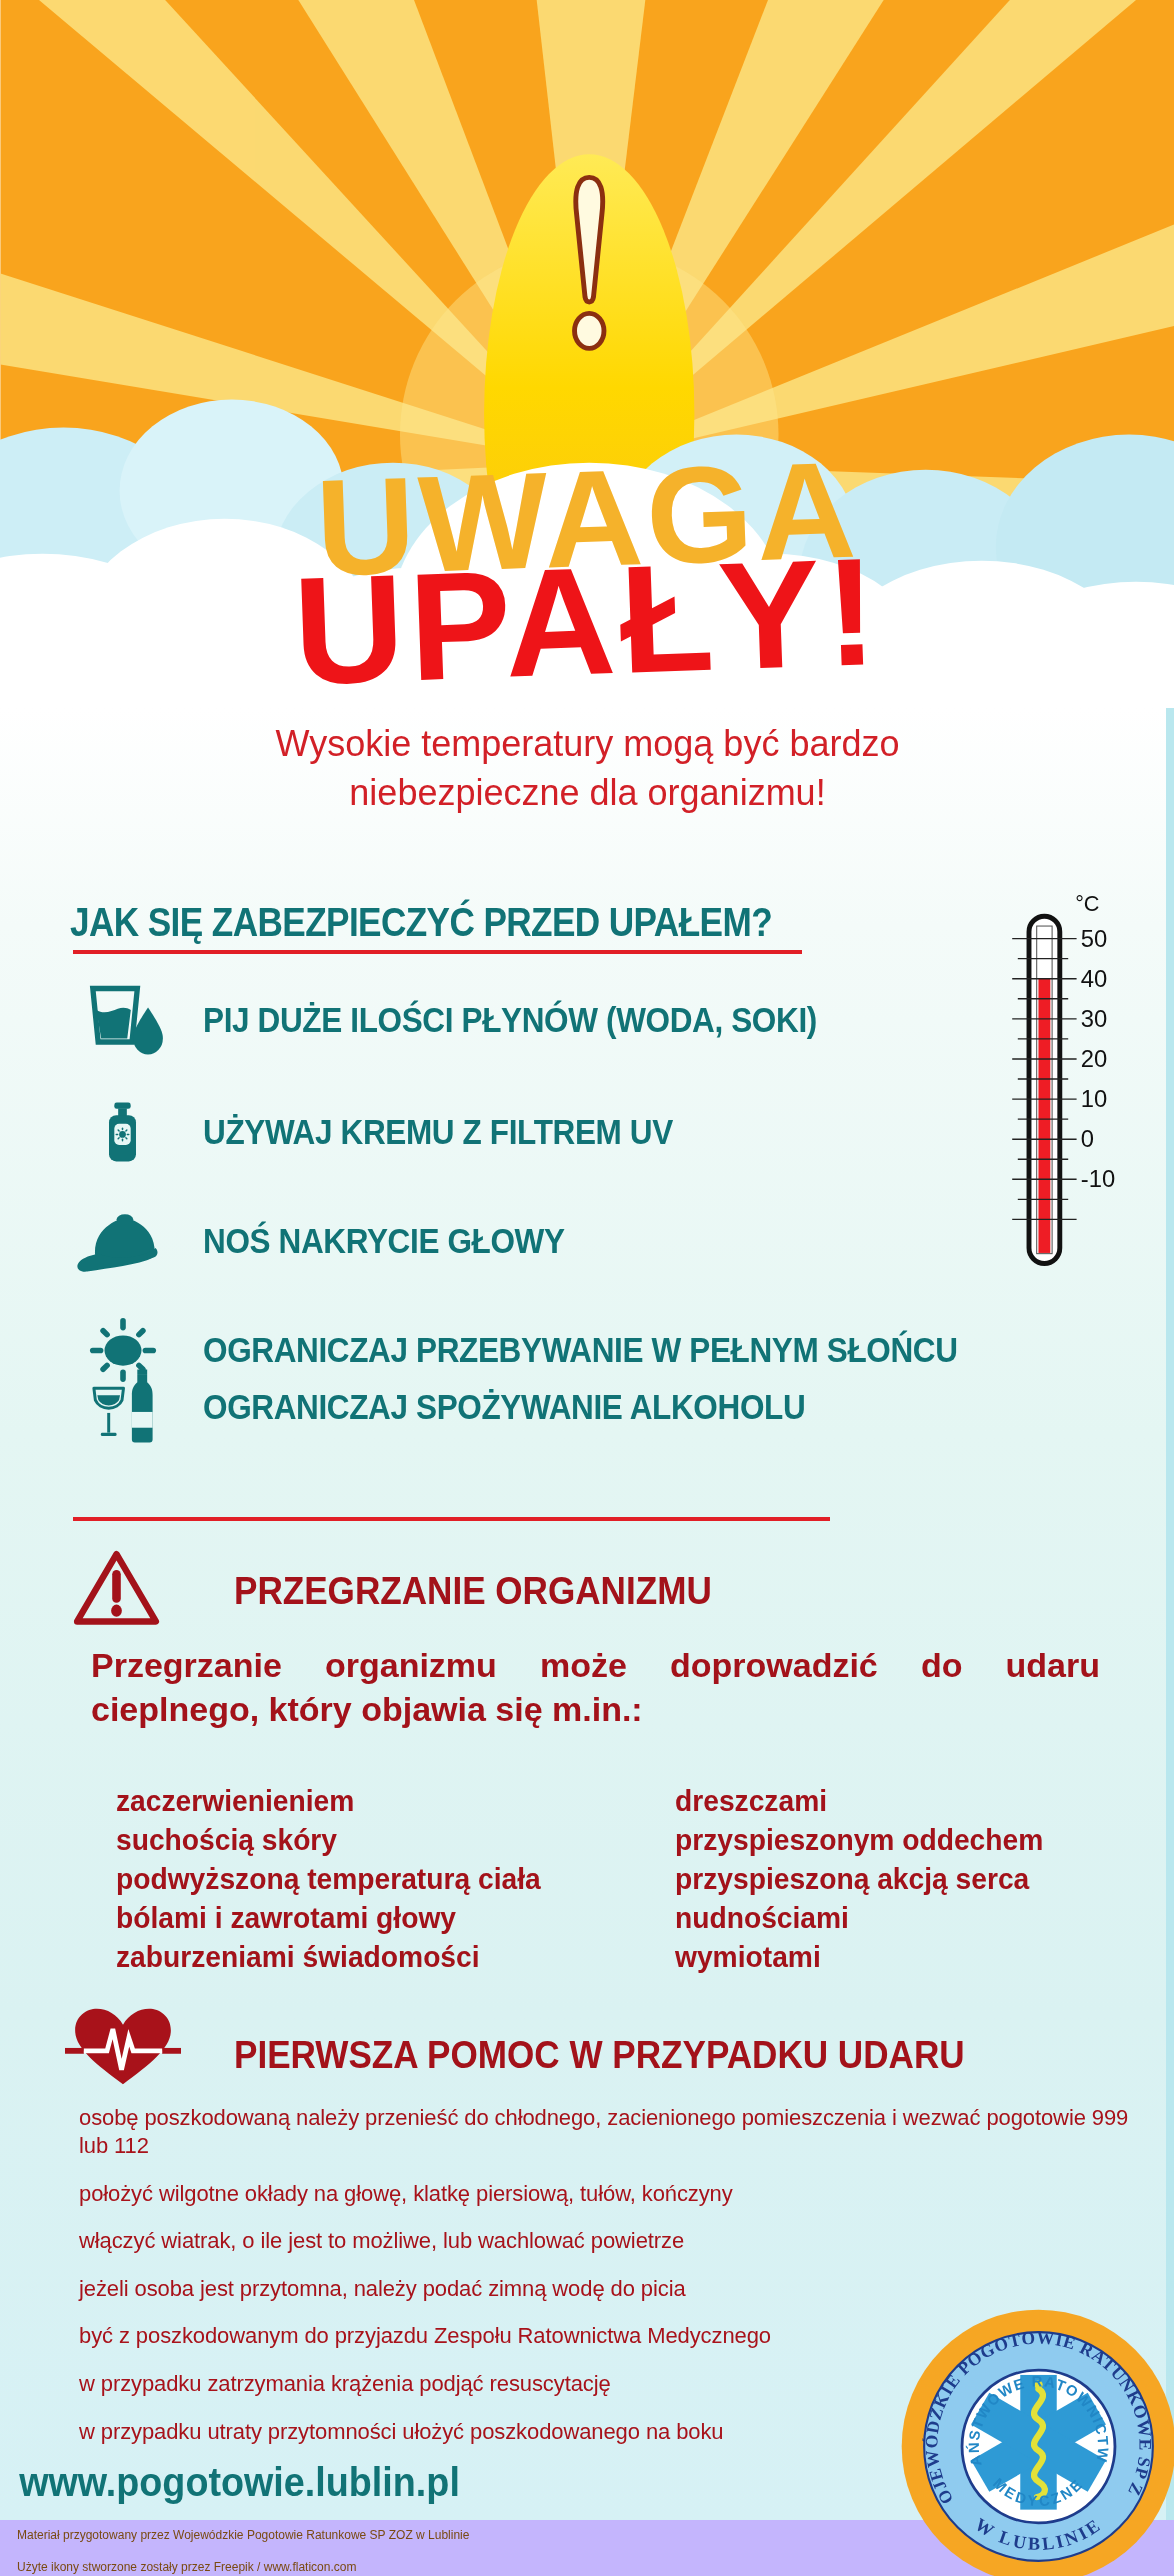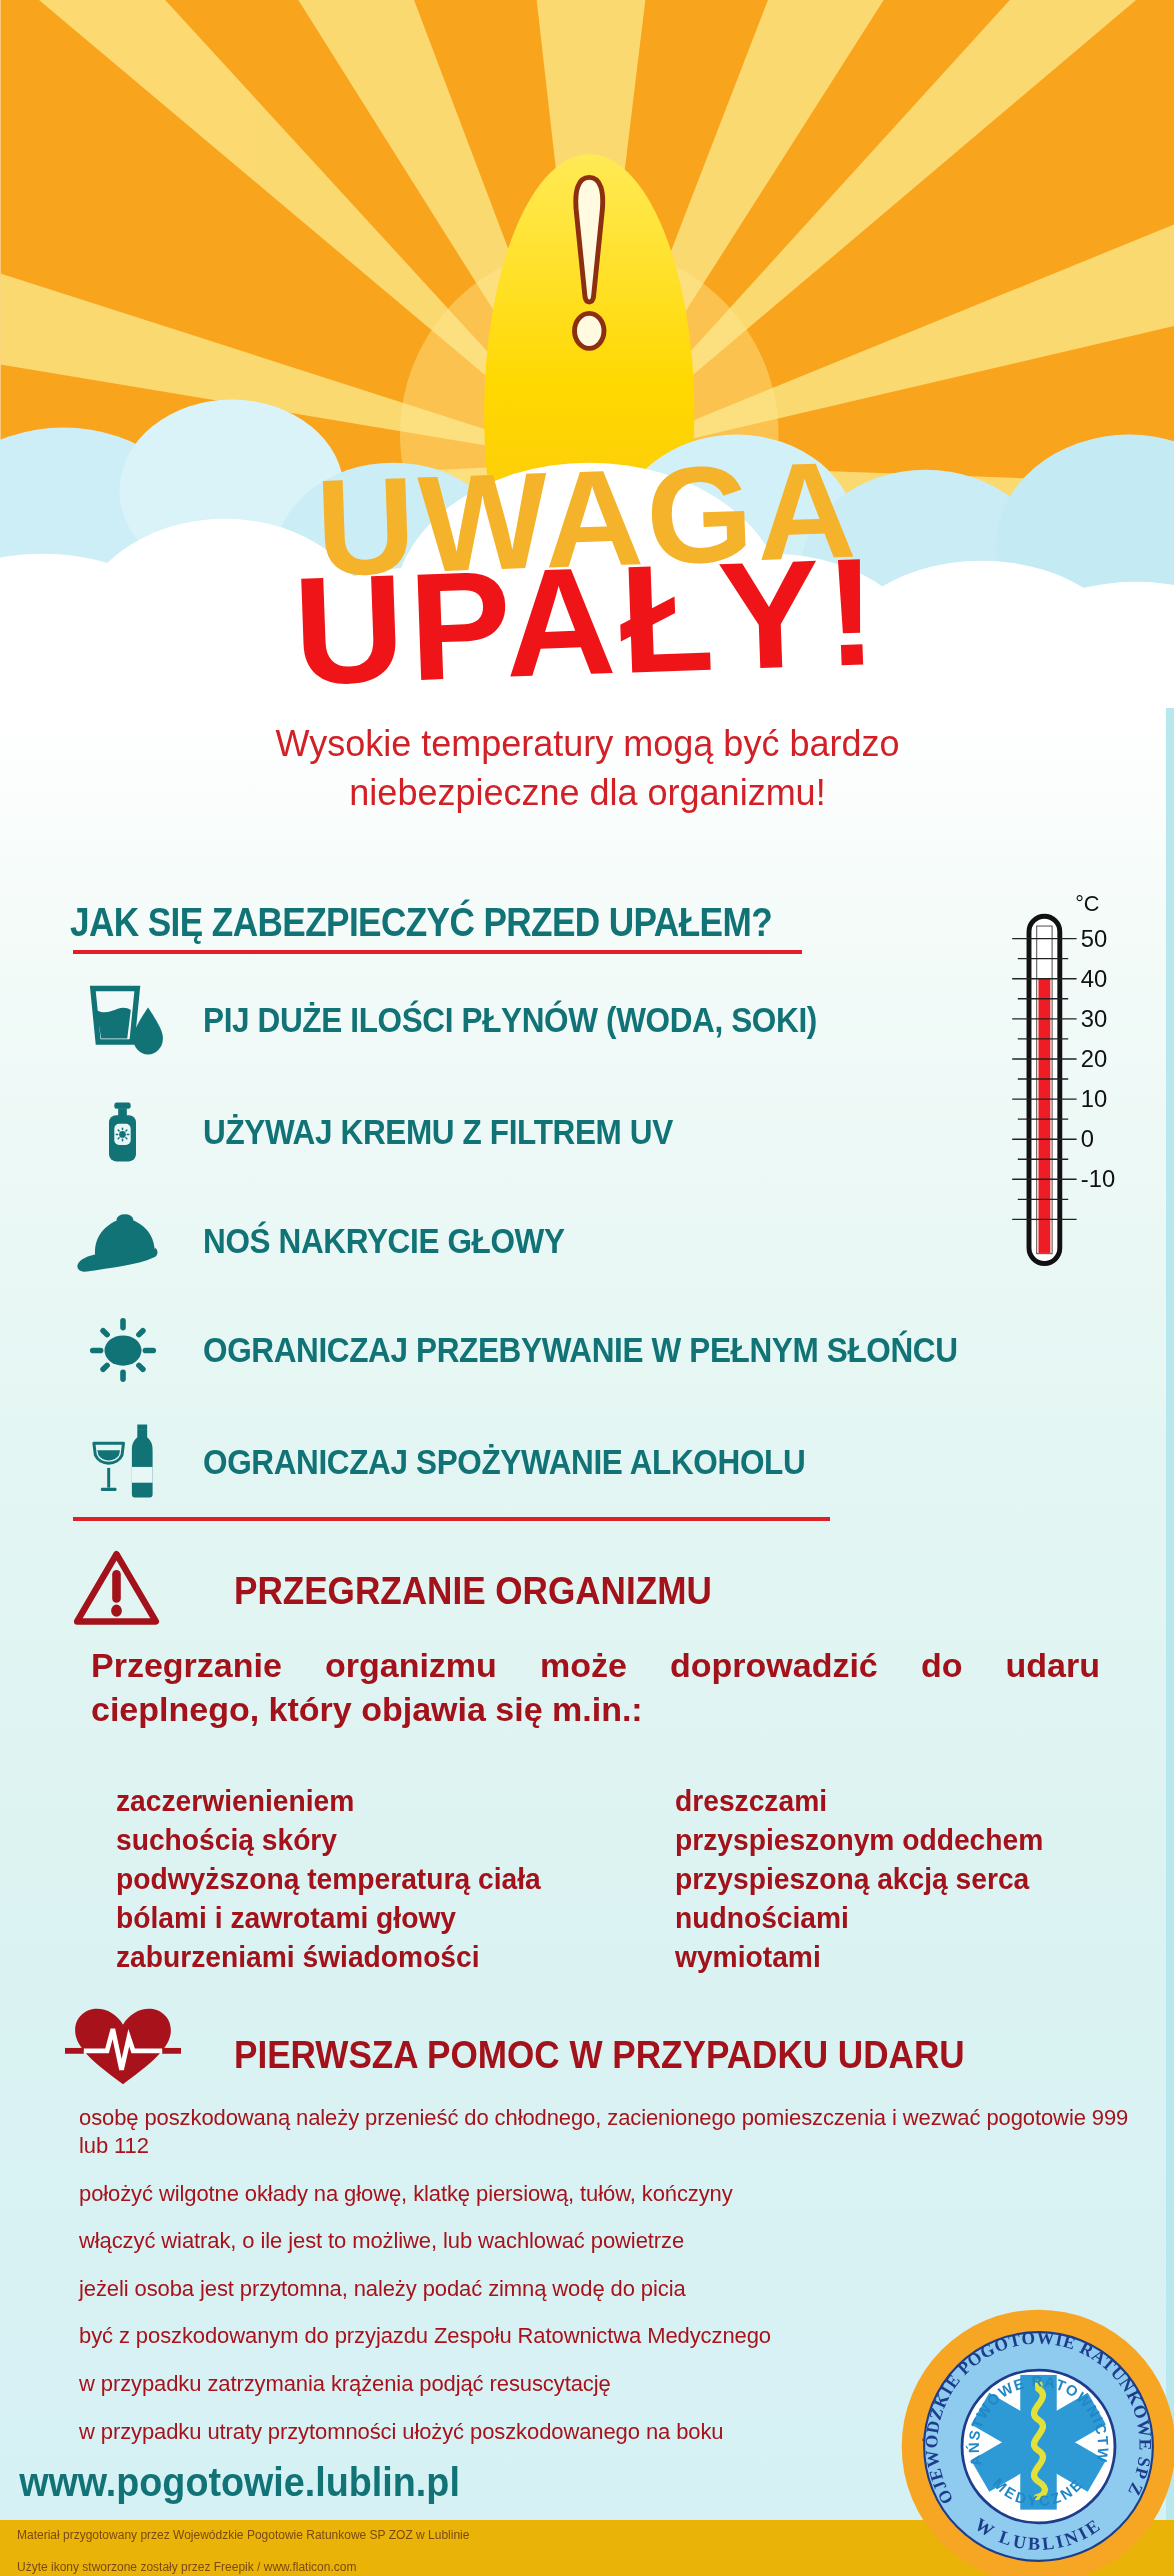--- a/index.html
+++ b/index.html
@@ -22,21 +22,21 @@
     color:#d22027;line-height:1.35;}
   #subtitle span{display:inline-block;max-width:701px;}
   .teal-h{font-size:40px;font-weight:700;color:#117376;letter-spacing:-0.7px;
     transform:scaleX(.88);transform-origin:0 50%;white-space:nowrap;}
   #protect-heading{left:70px;top:900px;}
   .rule{background:#e11f26;height:3.5px;}
   #rule-heading{left:73px;top:950px;width:729px;}
   #rule-section{left:73px;top:1517px;width:757px;}
   .tip{left:70px;width:1066px;height:102px;}
   #tip-row-0{top:969px;} #tip-row-1{top:1081px;} #tip-row-2{top:1190px;}
-  #tip-row-3{top:1299px;} #tip-row-4{top:1411px;}
+  #tip-row-3{top:1299px;} #tip-row-4{top:1356px;}
   .tip-icon{position:absolute;left:0;top:50%;transform:translateY(-50%);width:105px;
     display:flex;justify-content:center;align-items:center;}
   .tip-label{position:absolute;left:133px;top:50%;
     transform:translateY(-50%) scaleX(.9);transform-origin:0 50%;
     font-size:35px;font-weight:700;color:#117376;letter-spacing:-0.4px;white-space:nowrap;}
   #thermometer{left:994px;top:881px;}
   .darkred-h{font-size:39px;font-weight:700;color:#a3121a;
     transform:scaleX(.9);transform-origin:0 50%;white-space:nowrap;line-height:1;}
   #warning-icon{left:70px;top:1547px;}
   #overheat-heading{left:234px;top:1571px;}
@@ -48,21 +48,21 @@
   #symptoms-right{left:675px;top:1781px;}
   #heart-icon{left:65px;top:2003px;}
   #firstaid-heading{left:234px;top:2035px;}
   #firstaid-steps{left:79px;top:2104px;width:1052px;}
   .step{font-size:22px;font-weight:400;color:#a8121a;line-height:28px;
     margin-bottom:19.6px;letter-spacing:-0.1px;}
   #website{left:0;right:0;top:2459px;text-align:left;font-size:41px;font-weight:700;
     color:#117376;white-space:nowrap;}
   #website span{display:inline-block;transform:scaleX(.92);}
   #logo{left:901px;top:2309px;z-index:6;}
-  #footer{left:0;top:2520px;width:1175px;height:56px;background:#eab308;z-index:3;}
+  #footer{left:0;top:2520px;width:1175px;height:56px;background:#c4b5fd;z-index:3;}
   .footer-line{position:absolute;left:17px;font-size:12px;color:#7a4a12;white-space:nowrap;}
   #footer-line1{top:8.4px;} #footer-line2{top:40px;}
 </style>
 </head>
 <body>
 
 <div id="poster">
 
   <svg id="header-art" class="abs" width="1175" height="708" viewBox="0 0 1675 1010">
     <defs>

